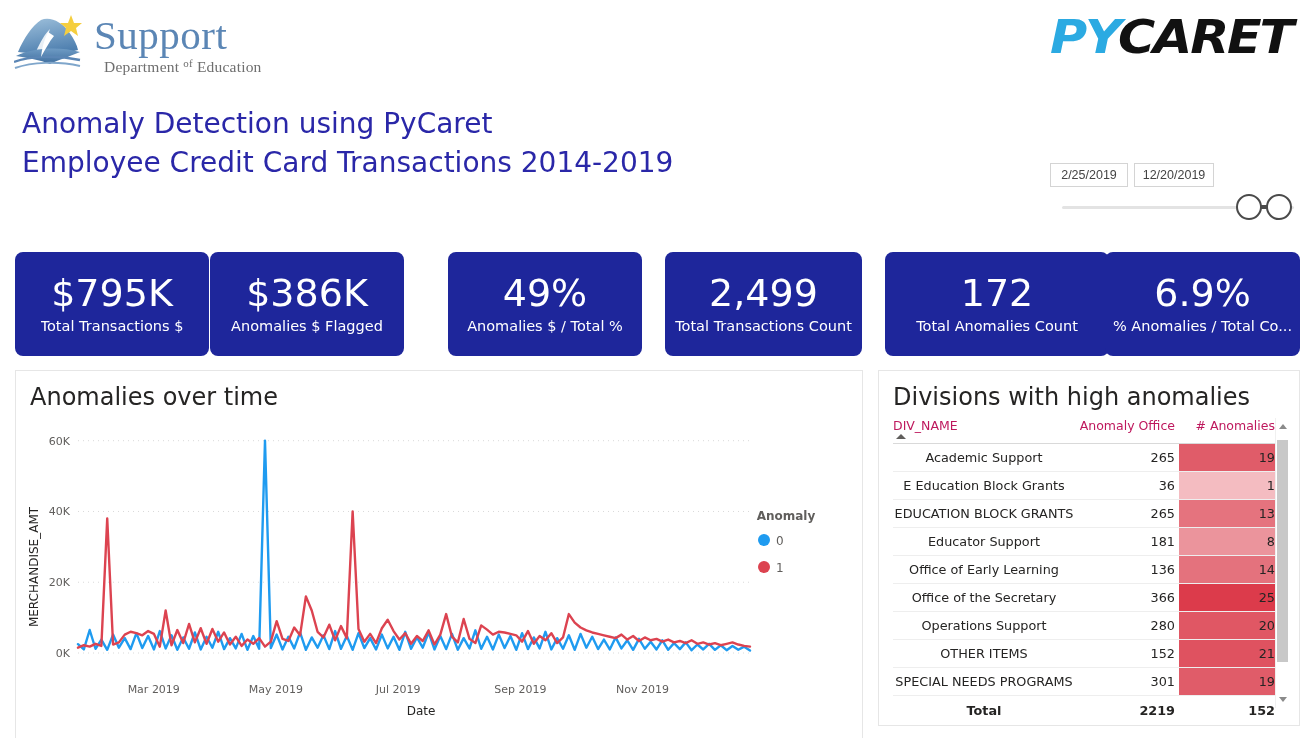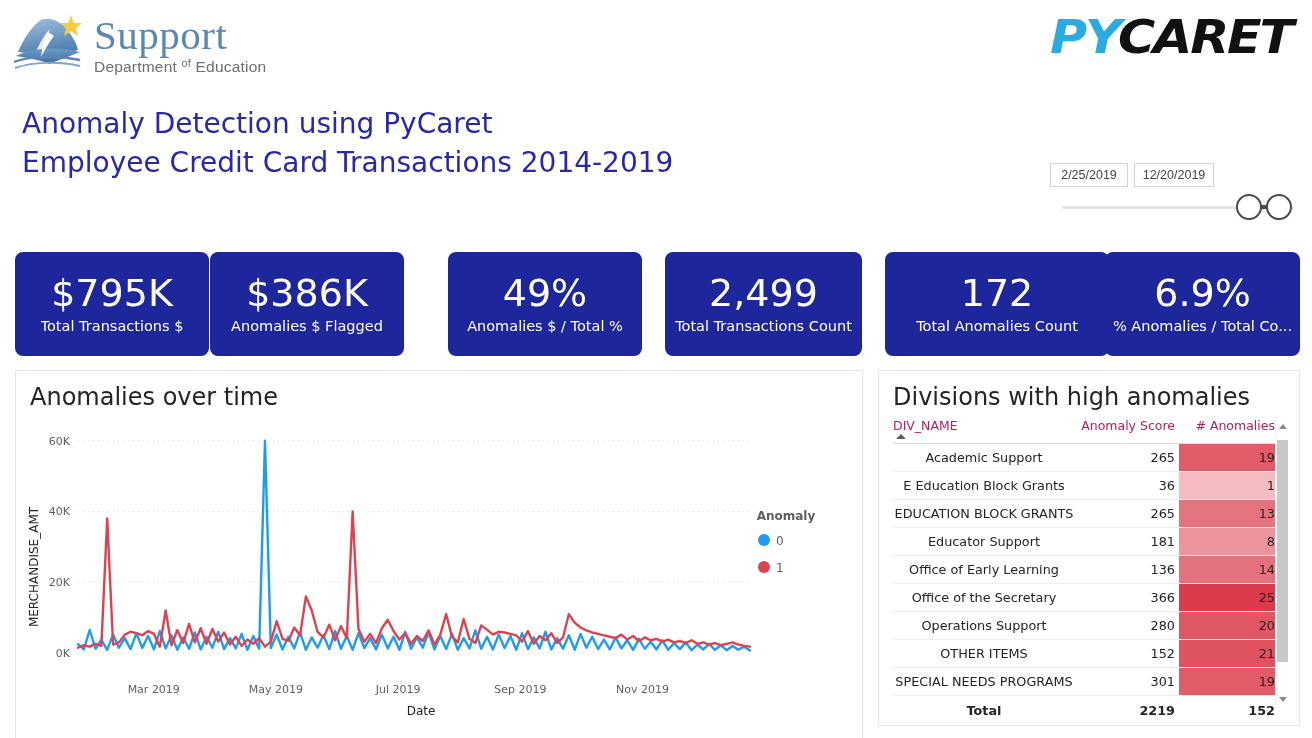--- a/index.html
+++ b/index.html
@@ -38,26 +38,26 @@
     margin-top: 2px;
   }
   .de-name {
     font-family: "Liberation Serif", serif;
     font-size: 41px;
     line-height: 42px;
     color: #5B86B5;
     letter-spacing: 0.5px;
   }
   .de-sub {
-    font-family: Liberation Sans, sans-serif;
+    font-family: Liberation Serif, serif;
     font-size: 15.5px;
     color: #6e6e6e;
     letter-spacing: 0.2px;
     margin-top: 1px;
-    margin-left: 0;
+    margin-left: 10px;
   }
   .de-sub .of {
     font-size: 11px;
     vertical-align: 5px;
   }
 
   #pycaret-logo {
     position: absolute;
     right: 20px; top: 12px;
     font-family: "DejaVu Sans", sans-serif;
@@ -418,21 +418,21 @@
   <div class="panel-title">Divisions with high anomalies</div>
 
   <div id="table-wrap">
     <table class="div-table">
       <thead>
         <tr>
           <th class="c-name">
             <span>DIV_NAME</span>
             <span id="sort-arrow"></span>
           </th>
-          <th class="c-score">Anomaly Score</th>
+          <th class="c-score">Anomaly Office</th>
           <th class="c-anom"># Anomalies</th>
         </tr>
       </thead>
       <tbody id="table-body">
           <tr>
             <td class="c-name">Academic Support</td>
             <td class="c-score">265</td>
             <td class="c-anom" style="background: rgb(224, 92, 105);">19</td>
           </tr>
           <tr>

